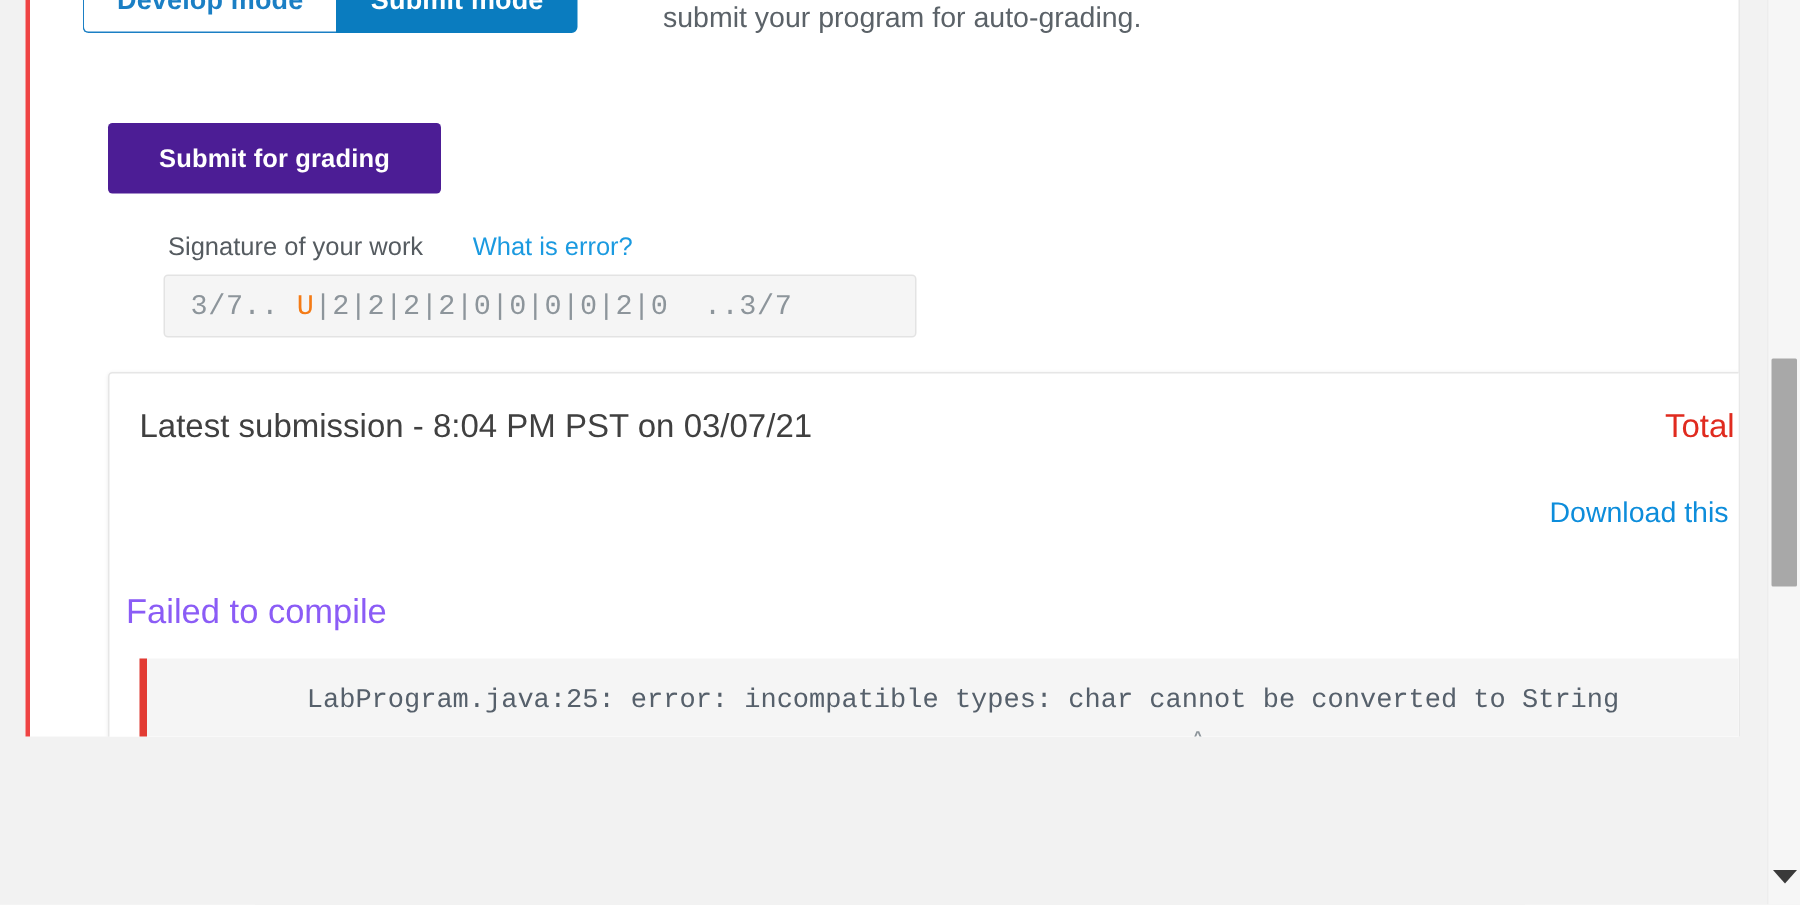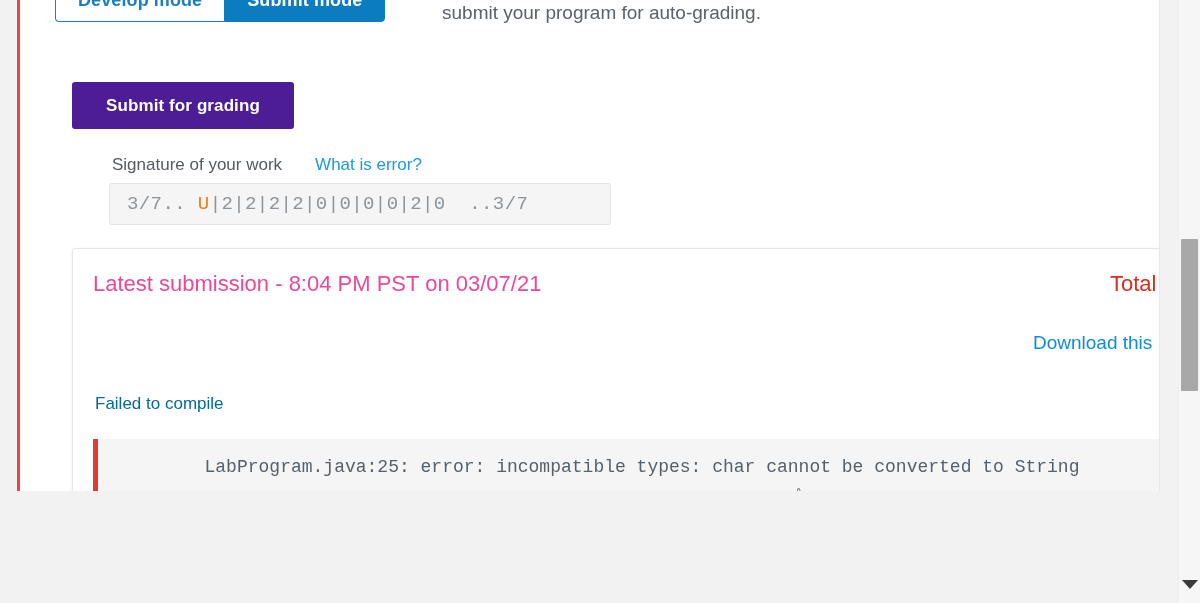--- a/index.html
+++ b/index.html
@@ -198,21 +198,21 @@
   }
   .card-header {
     position: relative;
     height: 76px;
   }
   .card-title {
     position: absolute;
     left: 20px;
     top: 22px;
     font-size: 22px;
-    color: #ec4899;
+    color: #404040;
     white-space: nowrap;
   }
   .total-score {
     position: absolute;
     left: 1037px;
     top: 22px;
     font-size: 22px;
     color: #e02b1f;
     white-space: nowrap;
   }
@@ -222,24 +222,24 @@
     top: 83px;
     font-size: 19px;
     font-weight: normal;
     color: #0d8ddb;
     text-decoration: none;
     white-space: nowrap;
     cursor: pointer;
   }
   .fail-text {
     position: absolute;
-    left: 22px;
+    left: 11px;
     top: 145px;
-    font-size: 17px;
-    color: #0369a1;
+    font-size: 23px;
+    color: #8b5cf6;
   }
 
   .error-block {
     position: absolute;
     left: 20px;
     top: 190px;
     width: 1076px;
     height: 122px;
     background: #f5f5f5;
     border-left: 5px solid #e23b33;

